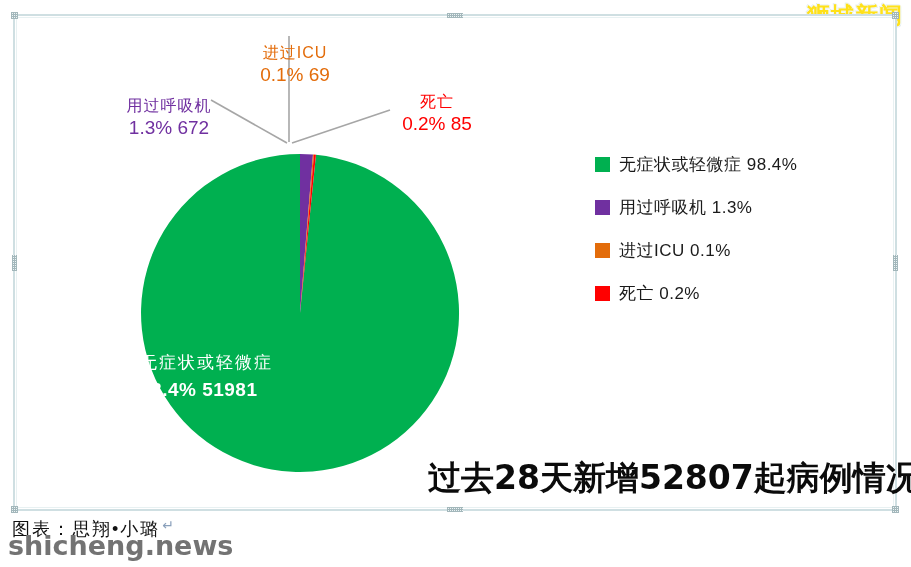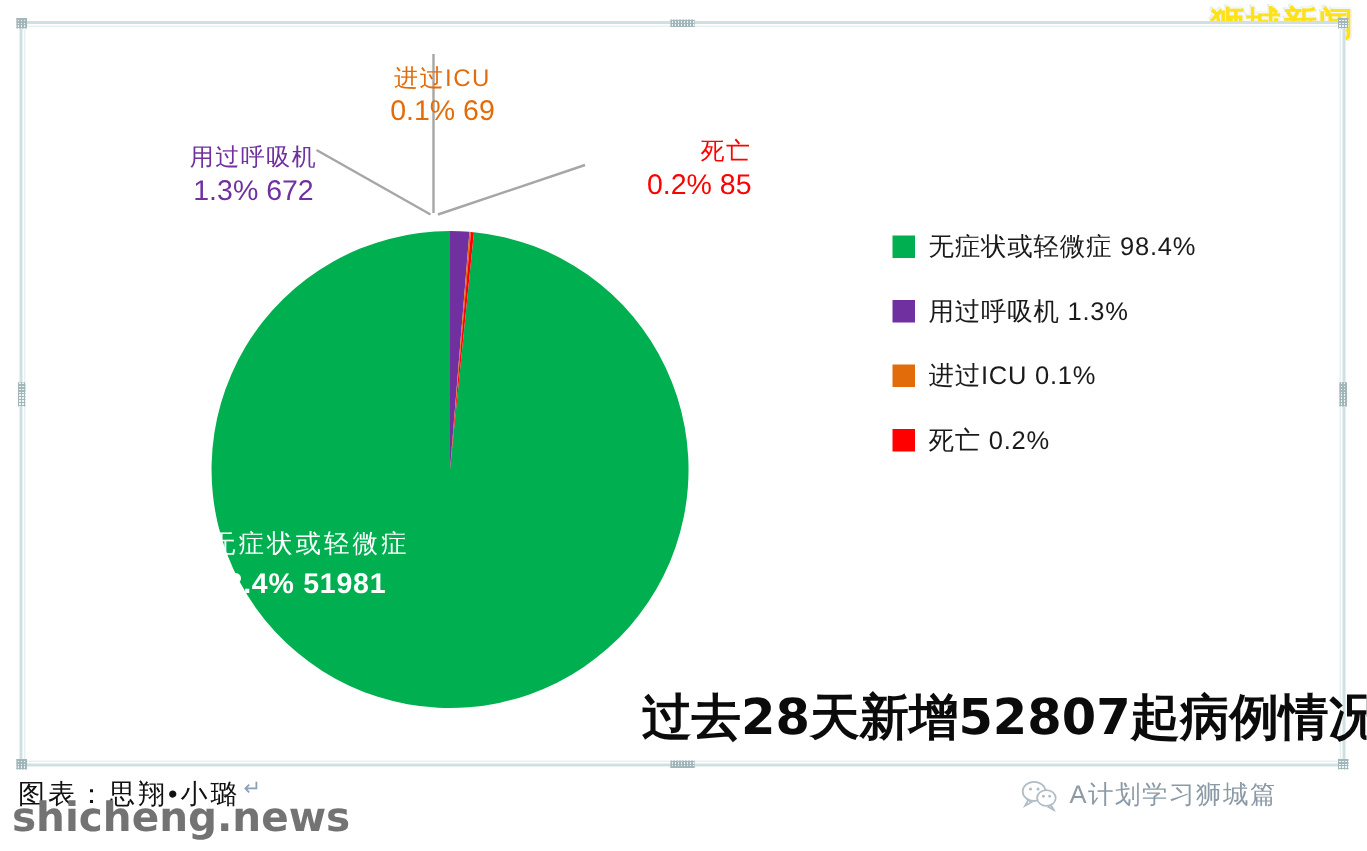--- a/index.html
+++ b/index.html
@@ -61,21 +61,21 @@
   #center-name{ top:198px; font-size:17px; letter-spacing:2px; }
   #center-value{ top:226px; font-size:19px; font-weight:bold; letter-spacing:.5px; }
 
   
   .callout{ position:absolute; white-space:nowrap; line-height:1.28; }
   .callout .cname{ display:block; font-size:16px; letter-spacing:1px; }
   .callout .cval { display:block; font-size:19px; font-weight:normal; }
 
   #label-icu      { left:228px; top:27px;  color:#e36c0a; text-align:center; width:104px; }
   #label-vent     { left:88px;  top:80px;  color:#7030a0; text-align:center; width:132px; }
-  #label-death    { left:382px; top:76px;  color:#ff0000; text-align:right; width:104px; }
+  #label-death    { left:370px; top:76px;  color:#ff0000; text-align:center; width:104px; }
 
   #leaders{ position:absolute; left:0; top:0; width:884px; height:497px; pointer-events:none; }
 
   
   #legend{ position:absolute; left:580px; top:127px; }
   .legend-row{ display:flex; align-items:center; height:43px; }
   .swatch{ width:15px; height:15px; margin-right:9px; flex:0 0 auto; }
   .legend-text{ font-size:17px; color:#1a1a1a; letter-spacing:.5px; white-space:nowrap; }
 
   
@@ -186,27 +186,14 @@
 
     <div id="chart-title">过去28天新增52807起病例情况</div>
   </div>
 
   <div id="footer-credit">
     <span>图表：思翔•小璐</span><span id="pilcrow">↵</span>
   </div>
 
   <div id="site-watermark">shicheng.news</div>
 
-  <div id="wechat-credit">
-    <svg class="wc-icon" width="26" height="22" viewBox="0 0 26 22">
-      <ellipse cx="9.4" cy="8.6" rx="7.6" ry="6.4" fill="none" stroke="#b3bdc6" stroke-width="1.2"></ellipse>
-      <path d="M5.5 14.2 L3.4 18.2 L7.6 15.8 Z" fill="none" stroke="#b3bdc6" stroke-width="1.2"></path>
-      <circle cx="7" cy="7" r="1.05" fill="#b3bdc6"></circle>
-      <circle cx="12" cy="7" r="1.05" fill="#b3bdc6"></circle>
-      <ellipse cx="17.6" cy="13" rx="6.2" ry="5.3" fill="#ffffff" stroke="#b3bdc6" stroke-width="1.2"></ellipse>
-      <path d="M20.6 17.6 L22.6 21 L19 19 Z" fill="none" stroke="#b3bdc6" stroke-width="1.2"></path>
-      <circle cx="15.6" cy="11.8" r="0.95" fill="#b3bdc6"></circle>
-      <circle cx="19.8" cy="11.8" r="0.95" fill="#b3bdc6"></circle>
-    </svg>
-    <span>A计划学习狮城篇</span>
-  </div>
 
 </div>
 
 </body></html>

